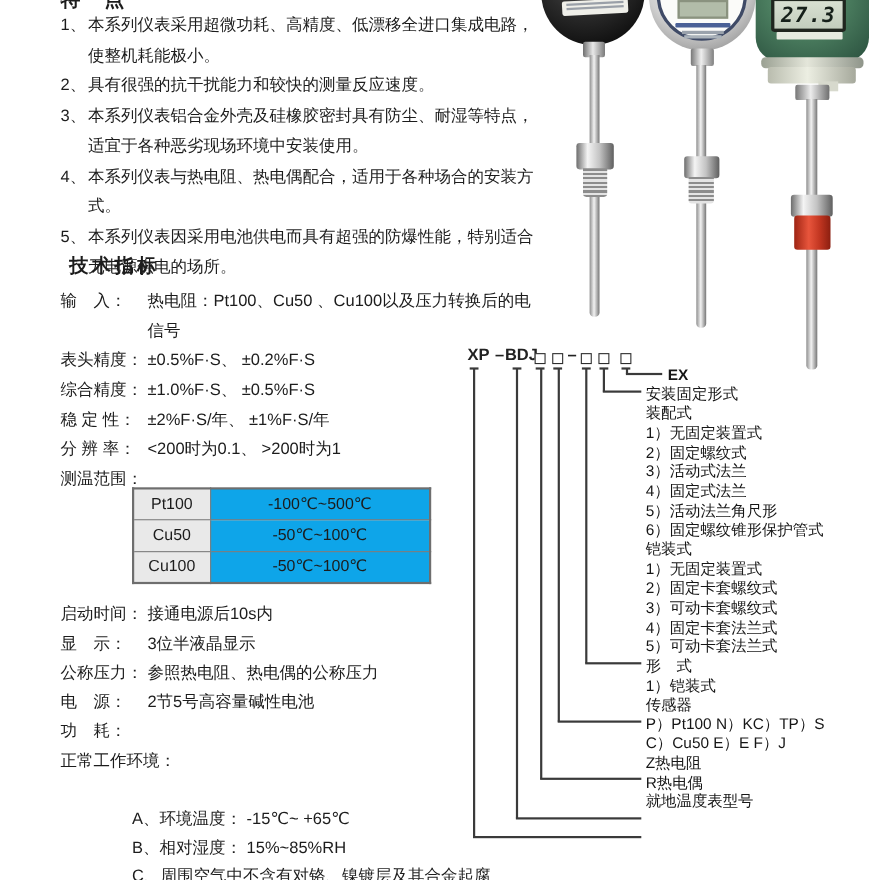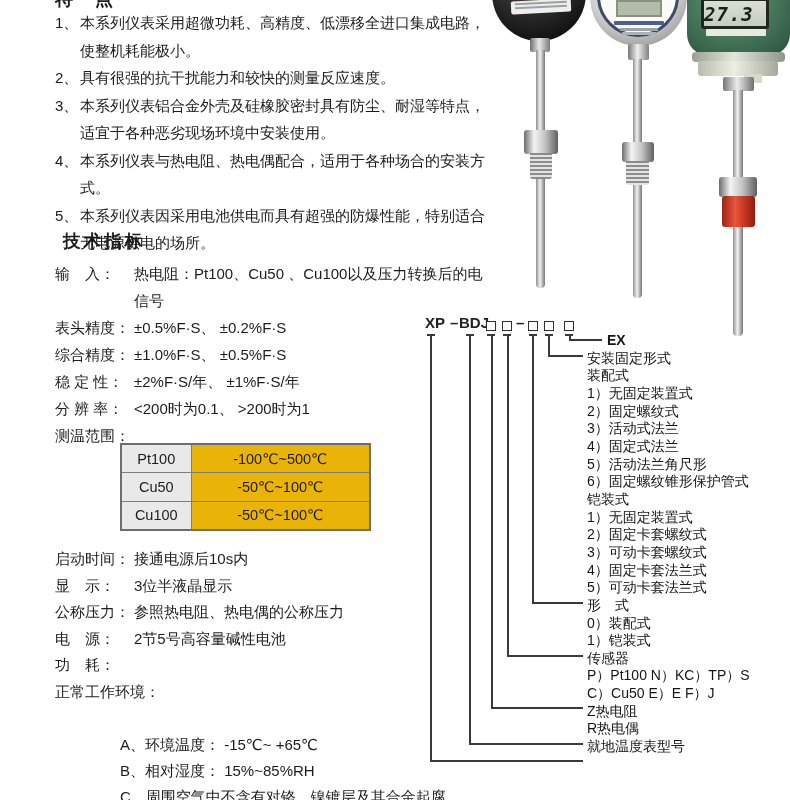--- a/index.html
+++ b/index.html
@@ -18,21 +18,21 @@
 
   .speclist1 { position:absolute; left:55px; top:260px; width:442px; font-size:15px; line-height:27px; }
   .speclist2 { position:absolute; left:55px; top:546px; width:442px; font-size:15px; line-height:26.5px; }
   .spec { display:flex; }
   .spec .lab { flex:none; width:79px; white-space:pre; }
   .spec .val { flex:1; }
 
   table.range { position:absolute; left:120px; top:443px; border-collapse:collapse; border:2px solid #6e6e6e; font-size:14.5px; }
   table.range td { border:1.5px solid #7d7d7d; text-align:center; height:28.5px; padding:0 4px; }
   table.range td.c1 { width:70px; background:#e9e9e9;margin-left:24px; }
-  table.range td.c2 { width:179px; background:#eab308; }
+  table.range td.c2 { width:200px; background:#0ea5e9; }
 
   .envlist { position:absolute; left:120px; top:732px; font-size:15px; line-height:25.8px; white-space:nowrap; }
 
   
   .ph { position:absolute; }
   
   .t1-head { left:492px; top:-54px; width:94px; height:95px; border-radius:50%;
              background:radial-gradient(circle at 42% 30%, #555 0%, #2b2b2b 45%, #0c0c0c 85%); }
   .t1-label { left:511px; top:0px; width:60px; height:13px; background:#efefe9; border-radius:2px; transform:rotate(-3deg); overflow:hidden; }
   .t1-label i { display:block; height:2px; margin:2px 4px 0; background:#9aa0a8; }
@@ -55,21 +55,21 @@
   .t2-rod { left:633px; top:59px; width:9px; height:239px; border-radius:0 0 4px 4px;
             background:linear-gradient(90deg,#8f8f8f,#f2f2f2 45%,#767676); }
   .t2-hex { left:622px; top:142px; width:32px; height:20px; border-radius:3px;
             background:linear-gradient(90deg,#6d6d6d,#f4f4f4 30%,#c3c3c3 62%,#5f5f5f); }
   .t2-thread { left:626px; top:161px; width:23px; height:24px; border-radius:0 0 3px 3px;
             background:repeating-linear-gradient(180deg,#8c8c8c 0 2px,#e4e4e4 2px 4px); }
   
   .t3-body { left:687px; top:-30px; width:103px; height:86px; border-radius:22px;
              background:radial-gradient(circle at 45% 30%, #6b9a7d 0%, #4a7c5e 45%, #2f5743 90%); }
   .t3-bez { left:701px; top:-2px; width:68px; height:31px; background:#20261f; border-radius:3px; }
-  .t3-lcd { left:704px; top:1px; width:62px; height:25px; background:linear-gradient(180deg,#d8e0d2,#c3cdbd); display:flex; align-items:center; justify-content:flex-start; }
+  .t3-lcd { left:704px; top:1px; width:62px; height:25px; background:linear-gradient(180deg,#d8e0d2,#c3cdbd); display:flex; align-items:center; justify-content:center; }
   .t3-lcd .digits { font-family:"DejaVu Sans Mono",monospace; font-style:italic; font-weight:bold; font-size:19px; color:#16201a; letter-spacing:1px; }
   .t3-strip { left:706px; top:29px; width:60px; height:7px; background:#e6ebe0; border-radius:1px; }
   .t3-collar { left:692px; top:52px; width:93px; height:10px; background:linear-gradient(90deg,#9aa092,#e4e6da 45%,#8f958a); border-radius:4px; }
   .t3-base { left:698px; top:61px; width:80px; height:15px; background:linear-gradient(90deg,#b9bcae,#eceee2 45%,#a6a99c); border-radius:3px; }
   .t3-tab { left:744px; top:74px; width:18px; height:9px; background:#d7d9cd; }
   .t3-hexneck { left:723px; top:77px; width:31px; height:14px; background:linear-gradient(90deg,#767676,#ececec 45%,#6f6f6f); border-radius:2px; }
   .t3-rod { left:733px; top:90px; width:10px; height:246px; border-radius:0 0 4px 4px;
             background:linear-gradient(90deg,#8f8f8f,#f2f2f2 45%,#767676); }
   .t3-hex { left:719px; top:177px; width:38px; height:20px; border-radius:3px;
             background:linear-gradient(90deg,#6d6d6d,#f4f4f4 30%,#c3c3c3 62%,#5f5f5f); }
@@ -282,21 +282,20 @@
         <div class="dlabel">4）固定式法兰</div>
         <div class="dlabel">5）活动法兰角尺形</div>
         <div class="dlabel">6）固定螺纹锥形保护管式</div>
         <div class="dlabel">铠装式</div>
         <div class="dlabel">1）无固定装置式</div>
         <div class="dlabel">2）固定卡套螺纹式</div>
         <div class="dlabel">3）可动卡套螺纹式</div>
         <div class="dlabel">4）固定卡套法兰式</div>
         <div class="dlabel">5）可动卡套法兰式</div>
         <div class="dlabel">形　式</div>
-        <div class="dlabel">0）装配式</div>
         <div class="dlabel">1）铠装式</div>
         <div class="dlabel">传感器</div>
         <div class="dlabel">P）Pt100 N）KC）TP）S</div>
         <div class="dlabel">C）Cu50 E）E F）J</div>
         <div class="dlabel">Z热电阻</div>
         <div class="dlabel">R热电偶</div>
         <div class="dlabel">就地温度表型号</div>
       </div>
   </div>
 

